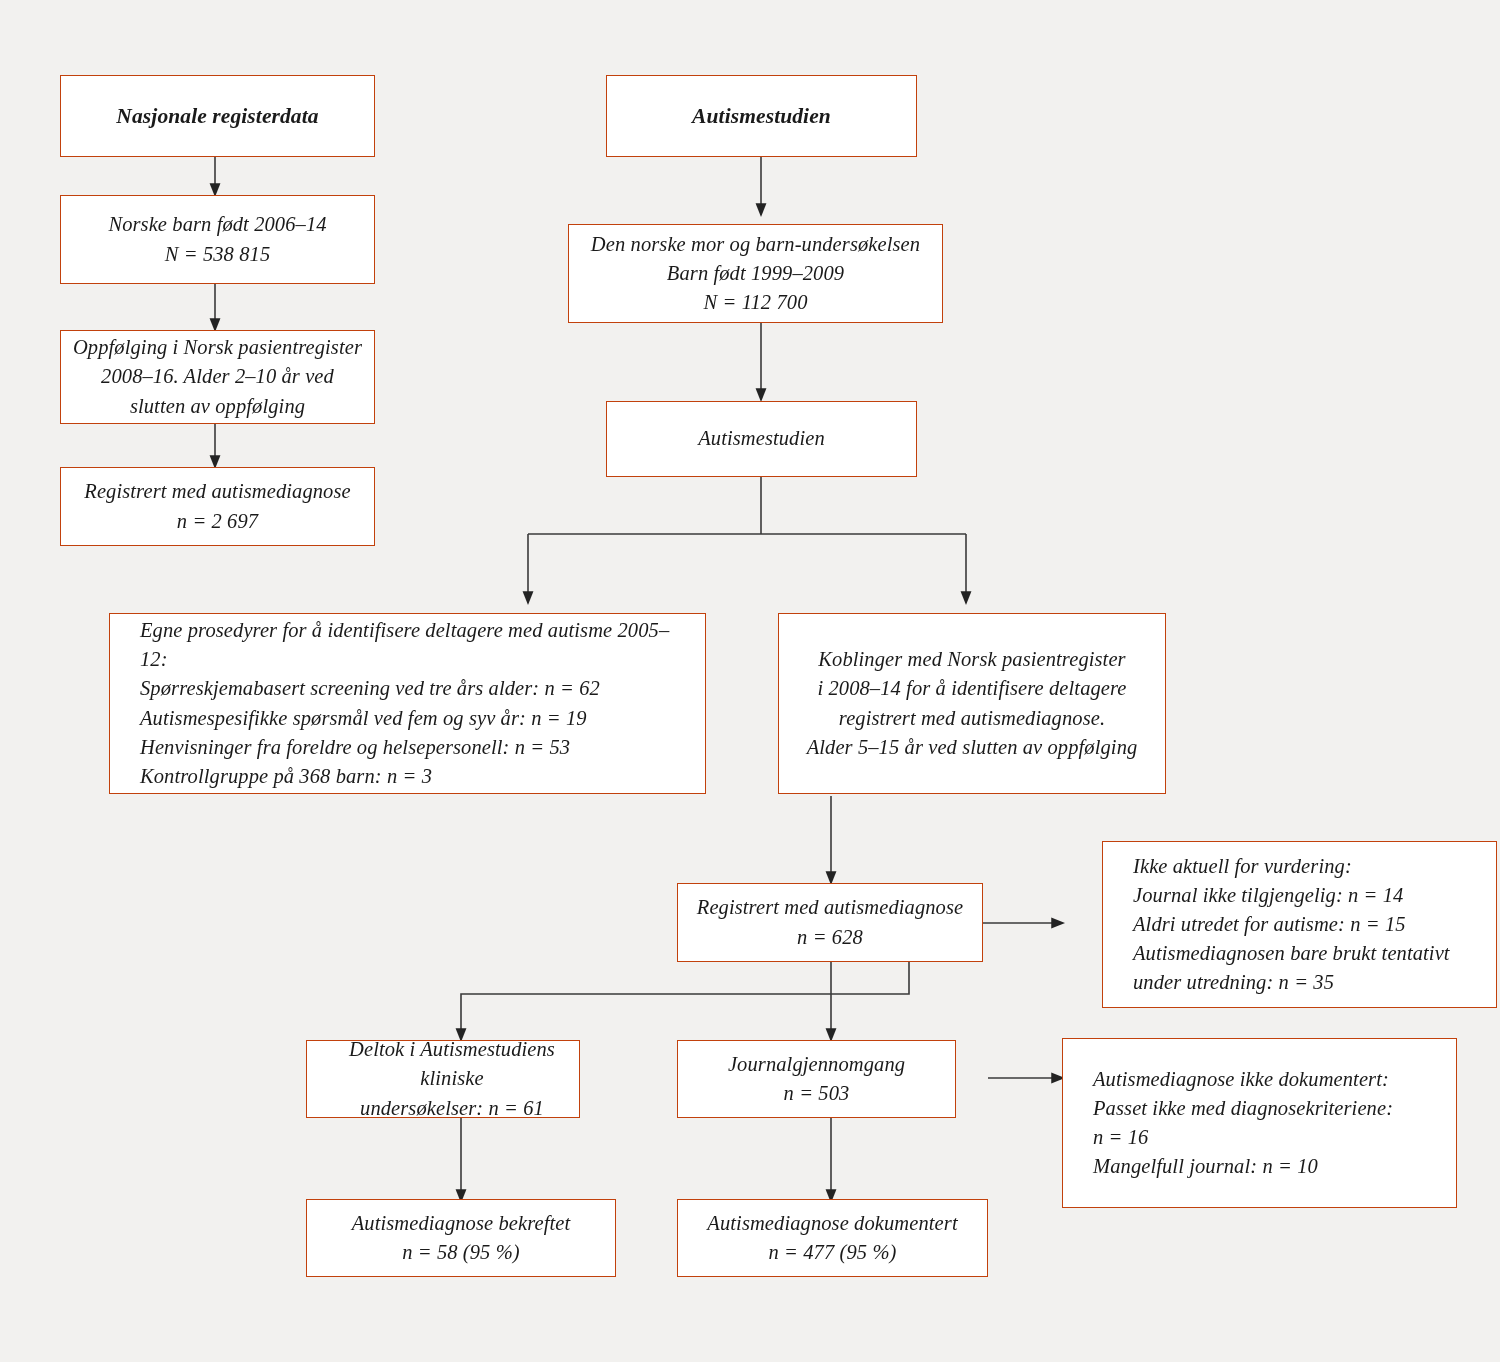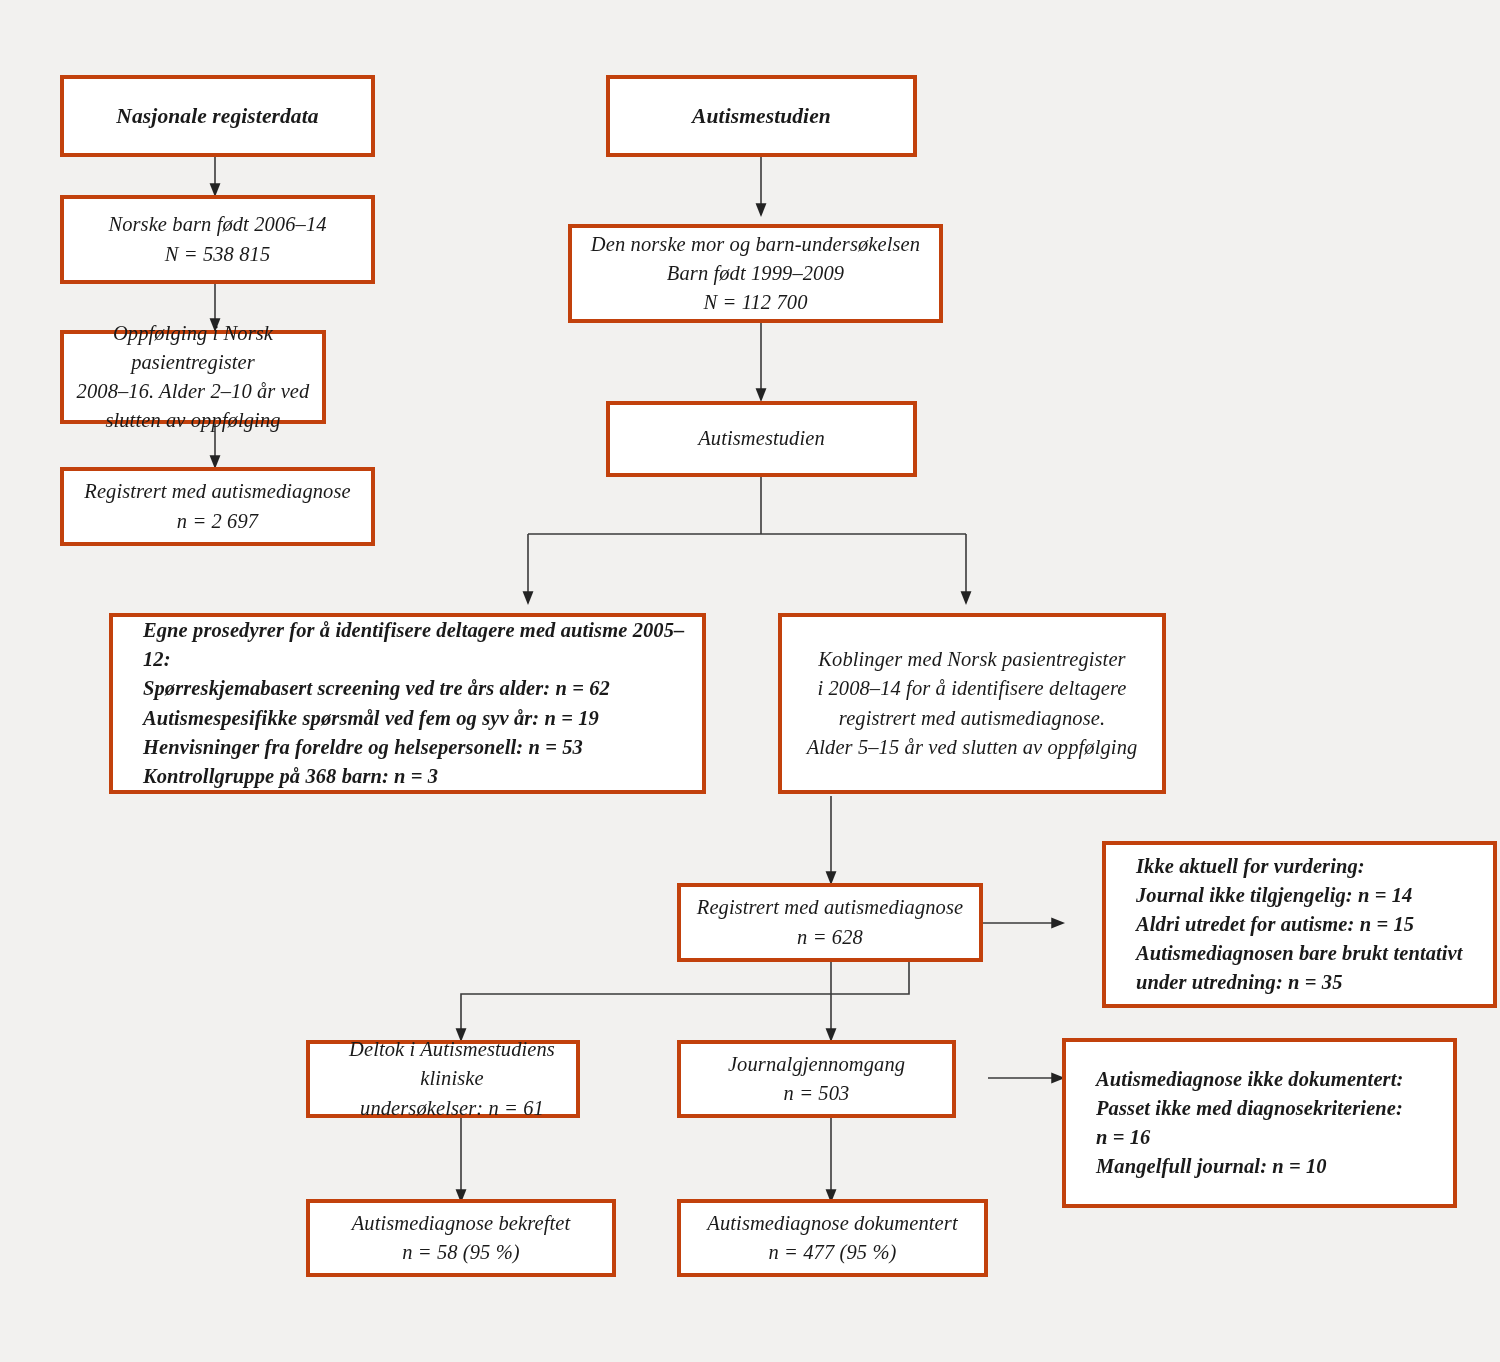--- a/index.html
+++ b/index.html
@@ -24,40 +24,40 @@
   svg.connectors {
     position: absolute;
     left: 0; top: 0;
     width: 1500px;
     height: 1362px;
     pointer-events: none;
   }
   .node {
     position: absolute;
     background: #ffffff;
-    border: 4px solid #c2410c;
+    border: 1px solid #c2410c;
     box-sizing: border-box;
     display: flex;
     flex-direction: column;
     justify-content: center;
     font-style: italic;
     font-size: 20.5px;
     line-height: 1.42;
     letter-spacing: 0.1px;
   }
   .node.center { align-items: center; text-align: center; }
   .node.left   { align-items: flex-start; text-align: left; }
   .node.header {
     font-weight: bold;
     font-size: 21.5px;
     align-items: center;
     text-align: center;
   }
   .node .line { display: block; width: 100%; }
-  .node.left .pad { padding-left: 30px; padding-right: 14px; box-sizing: border-box; font-weight: bold; }
+  .node.left .pad { padding-left: 30px; padding-right: 14px; box-sizing: border-box; }
   .node .ind1 { padding-left: 16px; }
 </style>
 </head>
 <body>
 
 <div id="canvas">
 
   <svg class="connectors" viewBox="0 0 1500 1362" xmlns="http://www.w3.org/2000/svg">
     <defs>
       <marker id="arrow" markerWidth="10" markerHeight="10" refX="4.2" refY="4" orient="auto" markerUnits="strokeWidth">
@@ -99,21 +99,21 @@
 
   <div class="node header" style="left:60px; top:75px; width:315px; height:82px;">
     <span class="line">Nasjonale registerdata</span>
   </div>
 
   <div class="node center" style="left:60px; top:195px; width:315px; height:89px;font-style:italic;">
     <span class="line">Norske barn født 2006–14</span>
     <span class="line">N = 538 815</span>
   </div>
 
-  <div class="node center" style="left:60px; top:330px; width:266px; height:94px;">
+  <div class="node center" style="left:60px; top:330px; width:315px; height:94px;">
     <span class="line">Oppfølging i Norsk pasientregister</span>
     <span class="line">2008–16. Alder 2–10 år ved</span>
     <span class="line">slutten av oppfølging</span>
   </div>
 
   <div class="node center" style="left:60px; top:467px; width:315px; height:79px;">
     <span class="line">Registrert med autismediagnose</span>
     <span class="line">n = 2 697</span>
   </div>
 

